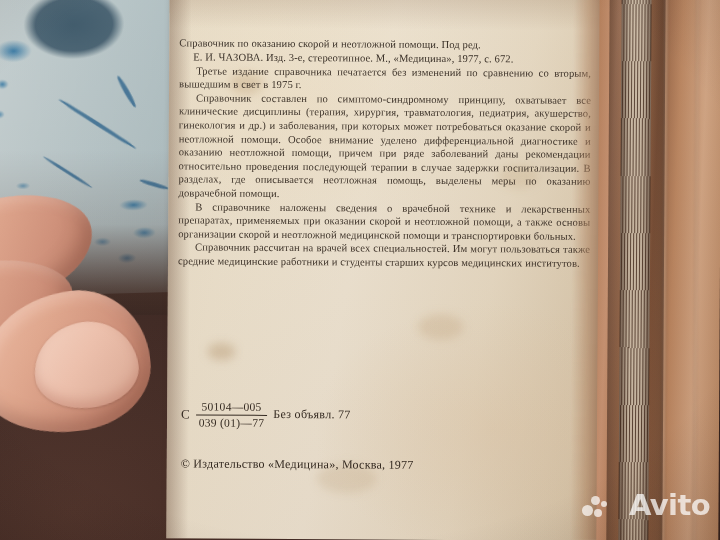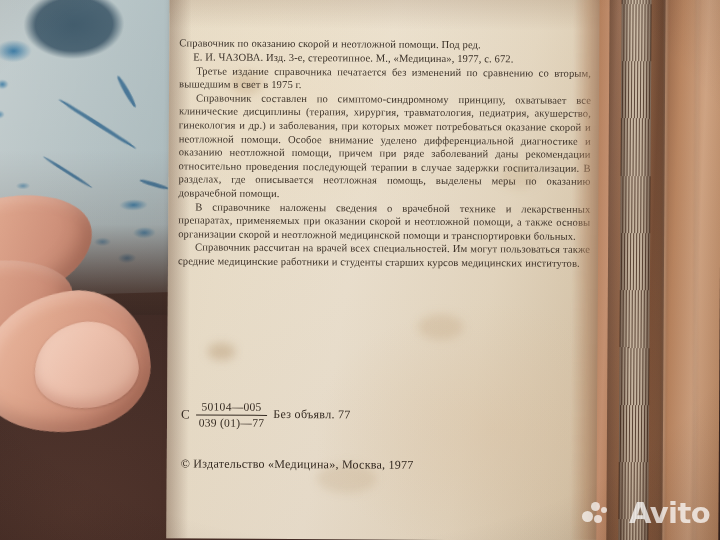--- a/index.html
+++ b/index.html
@@ -275,22 +275,23 @@
   .warm {
     position: absolute; inset: 0;
     background: linear-gradient(160deg, rgba(255,238,210,.07), rgba(120,70,40,.08));
     pointer-events: none;
   }
 
   
   .avito {
     position: absolute;
     right: 10px;
-    bottom: 12px;
+    bottom: 20px;
     display: flex;
+    align-items: center;
     gap: 21px;
     opacity: .82;
     pointer-events: none;
   }
   .avito-dots {
     position: relative;
     width: 26px;
     height: 26px;
   }
   .avito-dots i {

